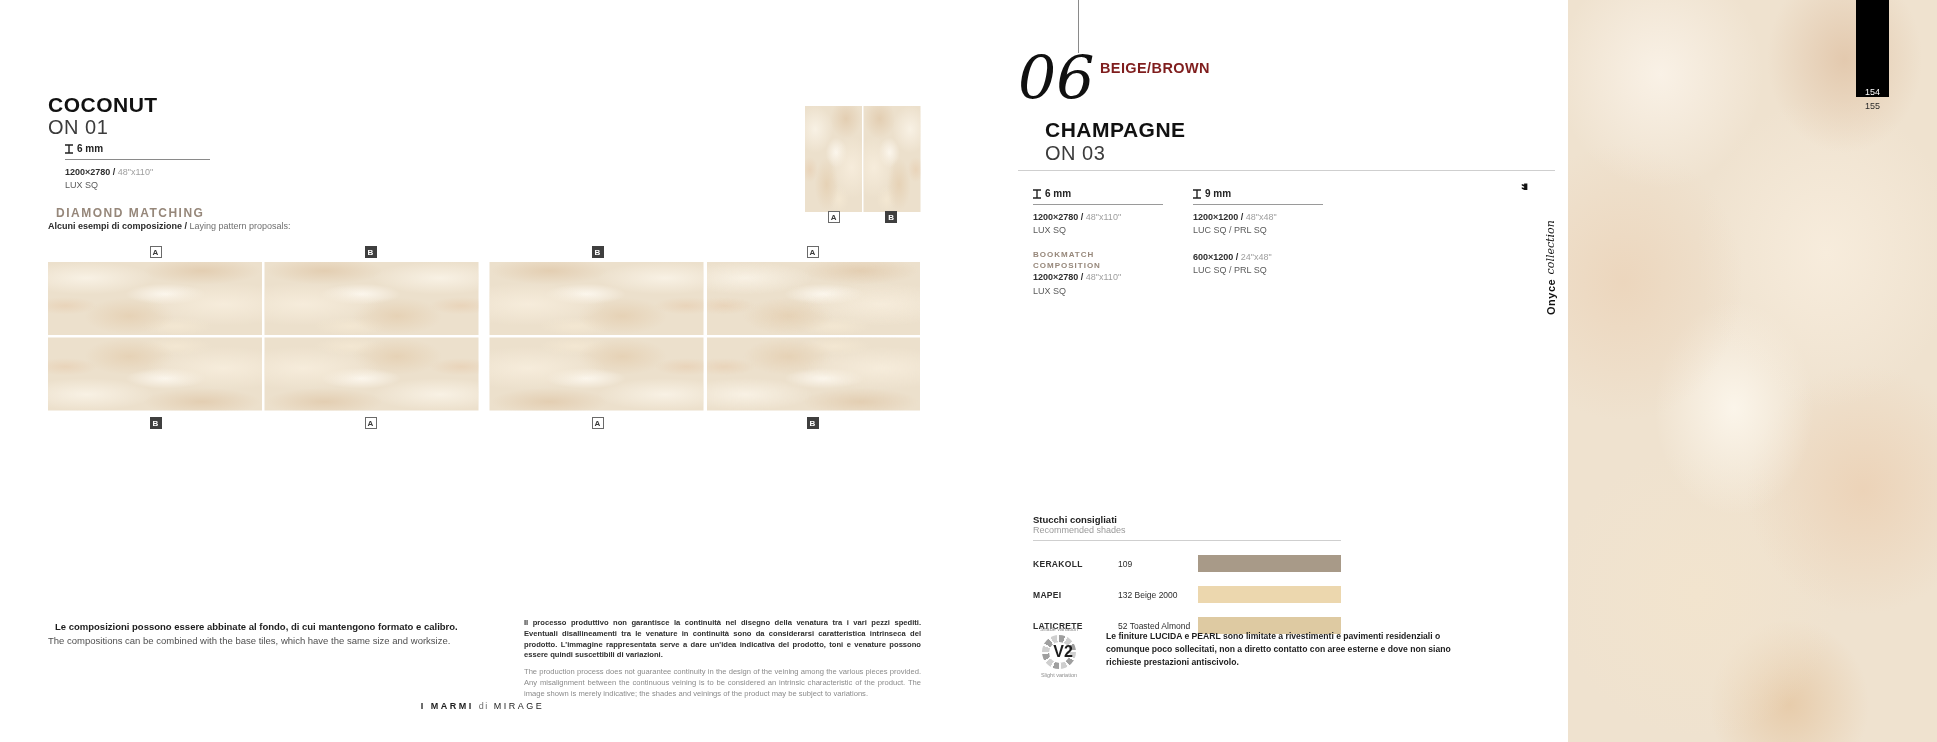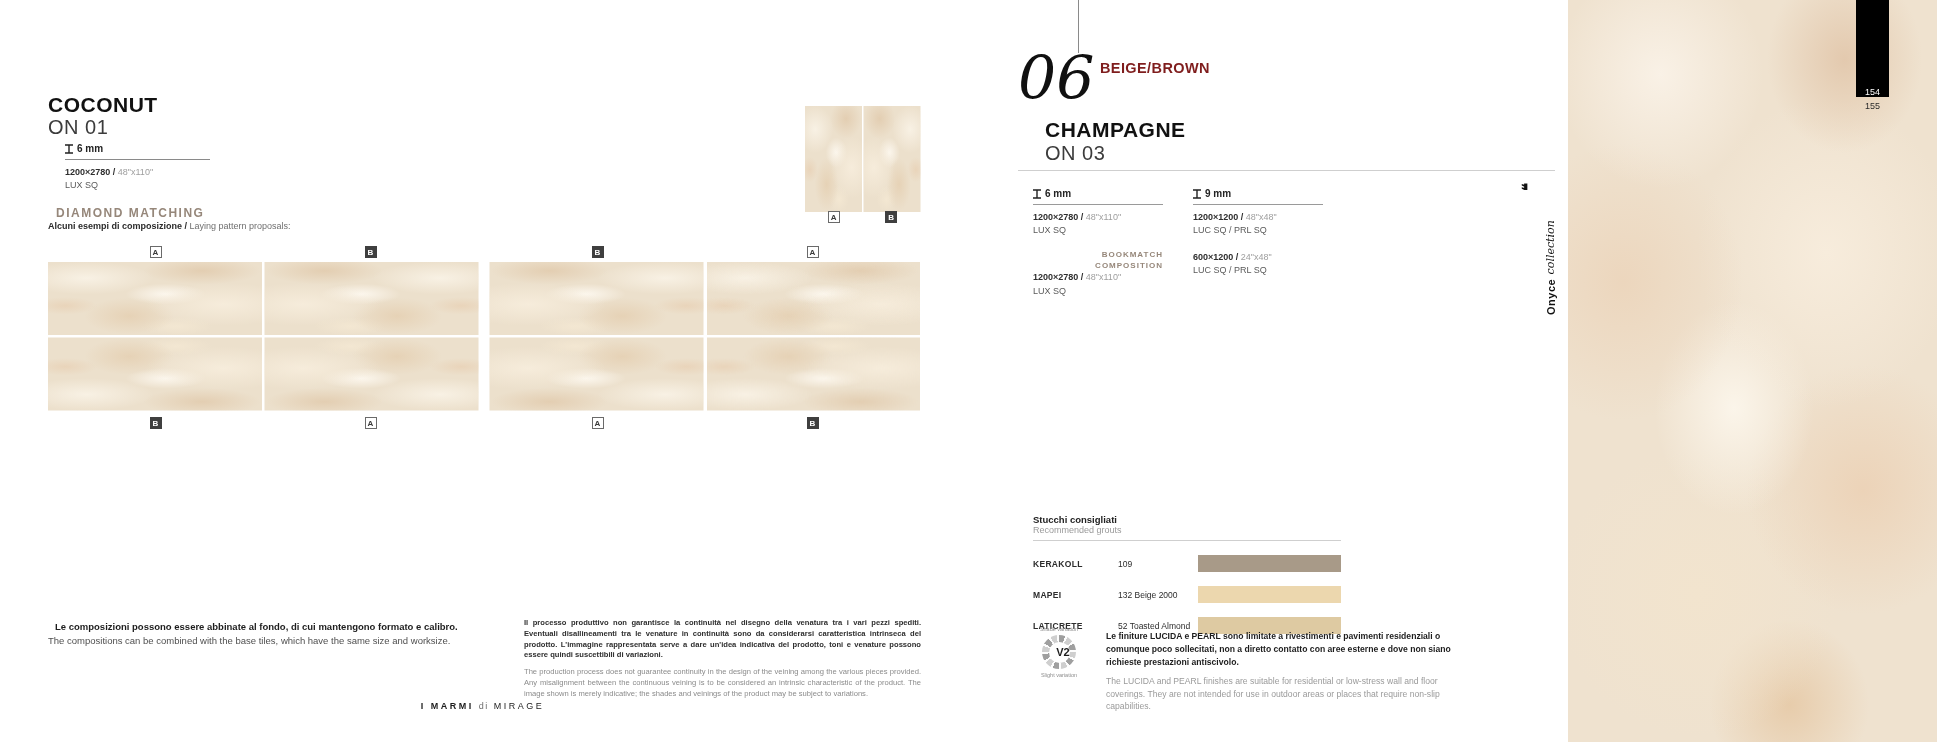--- a/index.html
+++ b/index.html
@@ -76,21 +76,21 @@
   .grout-row { display:flex; align-items:center; height:17px; margin-top:14px; }
   .grout-brand { width:85px; font-size:8.5px; font-weight:700; color:#2c2c2c; letter-spacing:.3px; }
   .grout-ref { width:80px; font-size:8.5px; color:#2c2c2c; }
   .grout-swatch { flex:1; height:17px; }
 
   .var-label { font-size:5.5px; color:#8d8d8d; text-align:center; }
   .v2-badge { width:34px; height:34px; border-radius:50%; margin:3px auto;
     background:repeating-conic-gradient(#9f9f9f 0 22deg, #fdfdfd 22deg 30deg, #cfcfcf 30deg 52deg, #fdfdfd 52deg 60deg);
     display:flex; align-items:center; justify-content:center; position:relative; }
   .v2-badge::before { content:""; position:absolute; width:21px; height:21px; border-radius:50%; background:#fff; }
-  .v2-text { position:relative; font-size:11px; font-weight:700; color:#1c1c1c;margin-left:8px; }
+  .v2-text { position:relative; font-size:16px; font-weight:700; color:#1c1c1c;margin-left:8px; }
   .fin-it { font-size:8.6px; font-weight:700; color:#1d1d1d; line-height:1.5; }
   .fin-en { font-size:8.6px; color:#9a9a9a; line-height:1.5; margin-top:6px; }
 
   .collection { writing-mode:vertical-rl; transform:rotate(180deg); white-space:nowrap; }
   .collection .cname { font-size:11px; font-weight:700; color:#111; letter-spacing:.5px; }
   .collection .csuf { font-family:"DejaVu Serif", serif; font-style:italic; font-size:11px; color:#111; }
   .quote { font-size:15px; font-weight:700; color:#111; transform:rotate(-90deg); }
 
   .pagetab { background:#000; color:#fff; display:flex; align-items:flex-end; justify-content:center; font-size:9px; }
   .pagenum-next { font-size:9px; color:#2b2b2b; text-align:center; }
@@ -195,21 +195,21 @@
       <svg class="thick-icon" width="8" height="10" viewBox="0 0 8 10">
           <path d="M0 1h8M0 9h8M4 1v8" stroke="#222" stroke-width="1.4" fill="none"></path>
         </svg>
       <span>6 mm</span>
     </div>
     <div class="spec" style="margin-top:6px;">
       <b>1200×2780 /</b>
       <span class="in">48"x110"</span><br>
       <span class="fin">LUX SQ</span>
     </div>
-    <div class="bookmatch" style="margin-top:12px;text-align:right;">BOOKMATCH COMPOSITION</div>
+    <div class="bookmatch" style="margin-top:12px;">BOOKMATCH COMPOSITION</div>
     <div class="spec">
       <b>1200×2780 /</b>
       <span class="in">48"x110"</span><br>
       <span class="fin">LUX SQ</span>
     </div>
   </div>
 
   <div class="abs" style="left:1193px; top:188px; width:130px;">
     <div class="col-head">
       <svg class="thick-icon" width="8" height="10" viewBox="0 0 8 10">
@@ -230,21 +230,21 @@
   </div>
 
   <div class="abs quote" style="left:1524px; top:178px;">❝</div>
   <div class="abs collection" style="left:1542px; top:185px; height:130px;">
     <span class="cname">Onyce</span>
     <span class="csuf">collection</span>
   </div>
 
   <div class="abs" style="left:1033px; top:514px; width:308px;">
     <div class="grout-title">Stucchi consigliati</div>
-    <div class="grout-sub">Recommended grouts</div>
+    <div class="grout-sub">Recommended shades</div>
     <div class="hrule" style="margin-top:5px;"></div>
     <div class="grout-row">
       <div class="grout-brand">KERAKOLL</div>
       <div class="grout-ref">109</div>
       <div class="grout-swatch" style="background: rgb(168, 154, 136);"></div>
     </div>
     <div class="grout-row">
       <div class="grout-brand">MAPEI</div>
       <div class="grout-ref">132 Beige 2000</div>
       <div class="grout-swatch" style="background: rgb(236, 215, 174);"></div>
@@ -258,21 +258,20 @@
 
   <div class="abs" style="left:1030px; top:626px; width:58px;">
     <div class="var-label">Shade variation</div>
     <div class="v2-badge">
       <span class="v2-text">V2</span>
     </div>
     <div class="var-label">Slight variation</div>
   </div>
   <div class="abs" style="left:1106px; top:630px; width:365px;">
     <div class="fin-it">Le finiture LUCIDA e PEARL sono limitate a rivestimenti e pavimenti residenziali o comunque poco sollecitati, non a diretto contatto con aree esterne e dove non siano richieste prestazioni antiscivolo.</div>
-    <div class="fin-en">The LUCIDA and PEARL finishes are suitable for residential or low-stress wall and floor coverings. They are not intended for use in outdoor areas or places that require non-slip capabilities.</div>
   </div>
 
   <div class="abs marble-big" style="left:1568px; top:0; width:369px; height:742px;"></div>
   <div class="abs pagetab" style="left:1856px; top:0; width:33px; height:97px;">
     <span>154</span>
   </div>
   <div class="abs pagenum-next" style="left:1856px; top:101px; width:33px;">155</div>
 
 </div>
 

